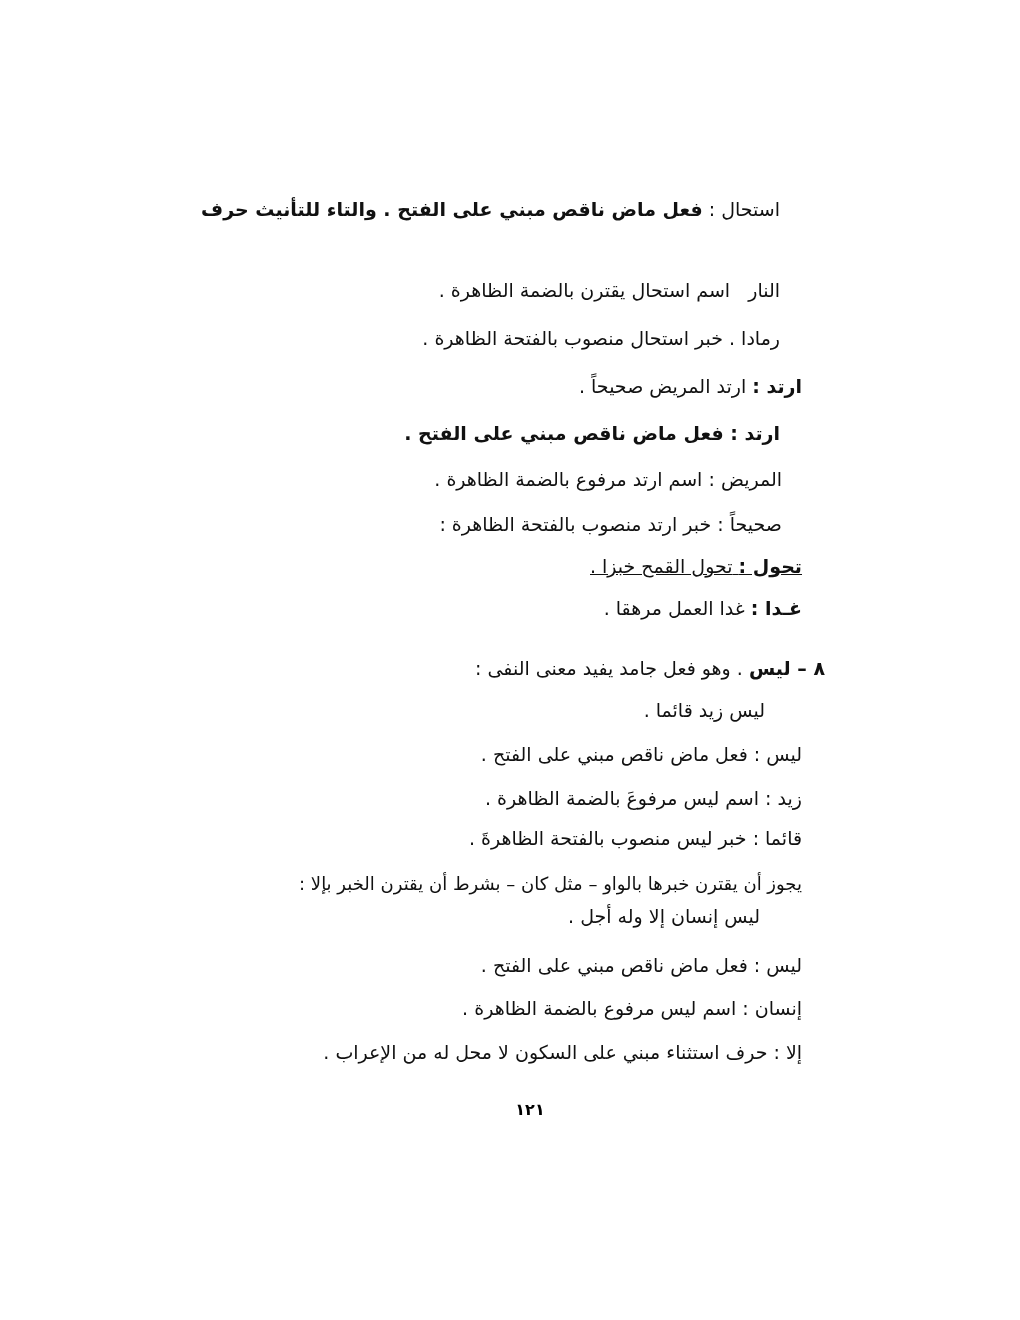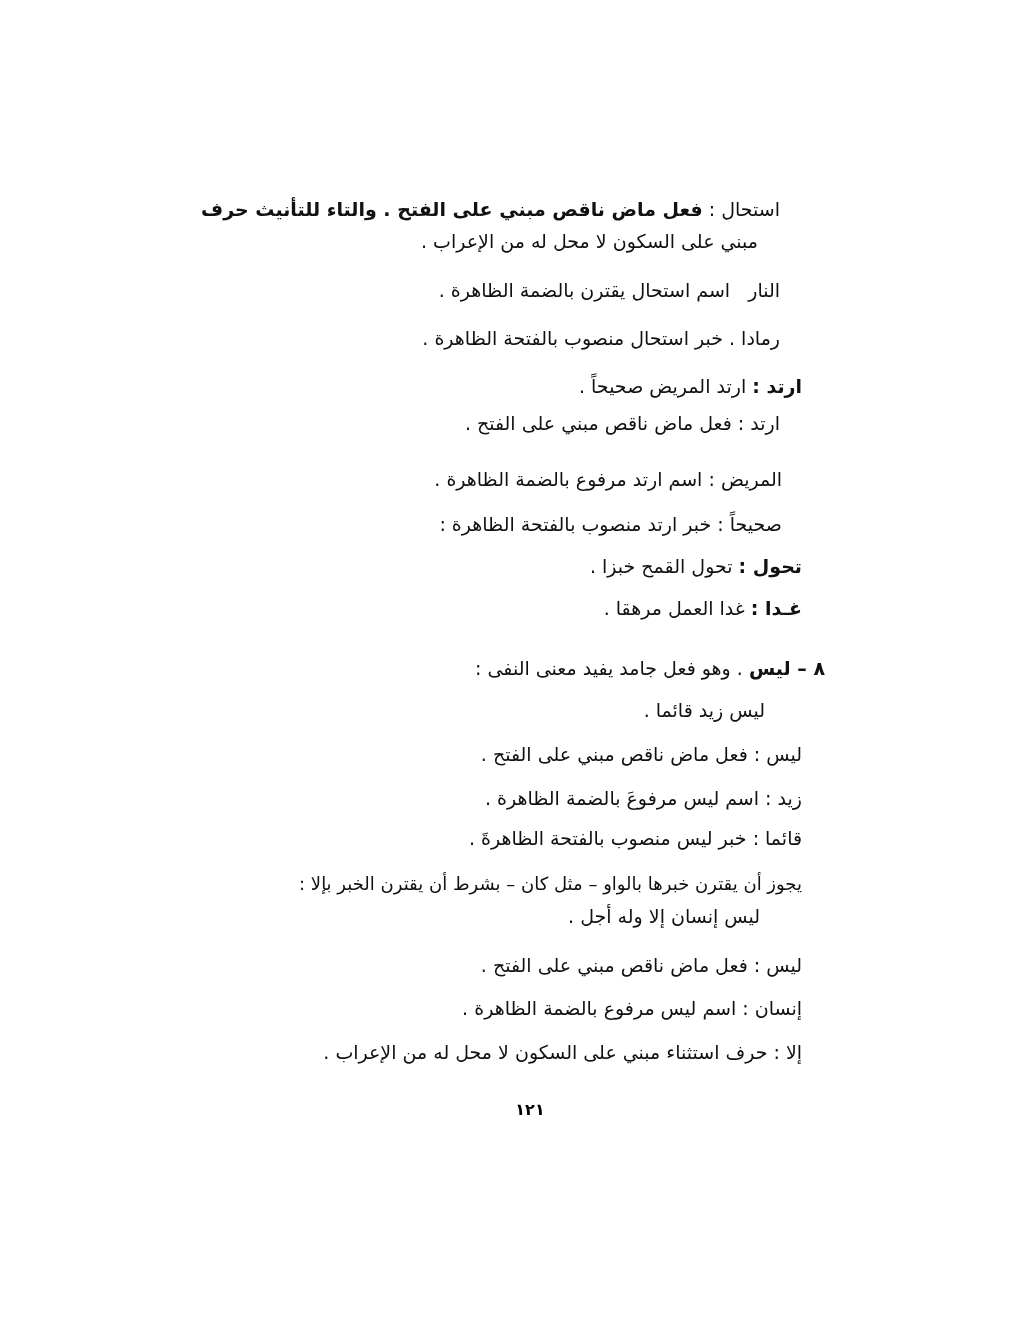--- a/index.html
+++ b/index.html
@@ -44,48 +44,45 @@
   </style>
 </head>
 <body>
 
 <div class="page">
 
   <div class="line" style="right:240px; top:196px;">
     <span>استحال :</span>
     <span class="b">فعل ماض ناقص مبني على الفتح . والتاء للتأنيث حرف</span>
   </div>
-  <div class="line" style="right:262px; top:228px;">
-    <span>مبني على السكون لا محل له من الإعراب .</span>
-  </div>
   <div class="line" style="right:240px; top:277px;">
     <span>النار</span>&nbsp;&nbsp;
     <span>اسم استحال يقترن بالضمة الظاهرة .</span>
   </div>
   <div class="line" style="right:240px; top:325px;">
     <span>رمادا .</span>
     <span>خبر استحال منصوب بالفتحة الظاهرة .</span>
   </div>
   <div class="line" style="right:218px; top:373px;">
     <span class="b">ارتد :</span>
     <span>ارتد المريض صحيحاً .</span>
   </div>
-  <div class="line" style="right:240px; top:410px;">
+  <div class="line" style="right:240px; top:420px;font-weight:bold;">
     <span>ارتد :</span>
     <span>فعل ماض ناقص مبني على الفتح .</span>
   </div>
   <div class="line" style="right:238px; top:466px;">
     <span>المريض :</span>
     <span>اسم ارتد مرفوع بالضمة الظاهرة .</span>
   </div>
   <div class="line" style="right:238px; top:511px;">
     <span>صحيحاً :</span>
     <span>خبر ارتد منصوب بالفتحة الظاهرة :</span>
   </div>
-  <div class="line" style="right:218px; top:553px;">
+  <div class="line" style="right:218px; top:553px;text-decoration:underline;">
     <span class="b">تحول :</span>
     <span>تحول القمح خبزا .</span>
   </div>
   <div class="line" style="right:218px; top:595px;">
     <span class="b">غـدا :</span>
     <span>غدا العمل مرهقا .</span>
   </div>
   <div class="line" style="right:195px; top:655px;">
     <span class="b">٨ – ليس</span>
     <span>. وهو فعل جامد يفيد معنى النفى :</span>

